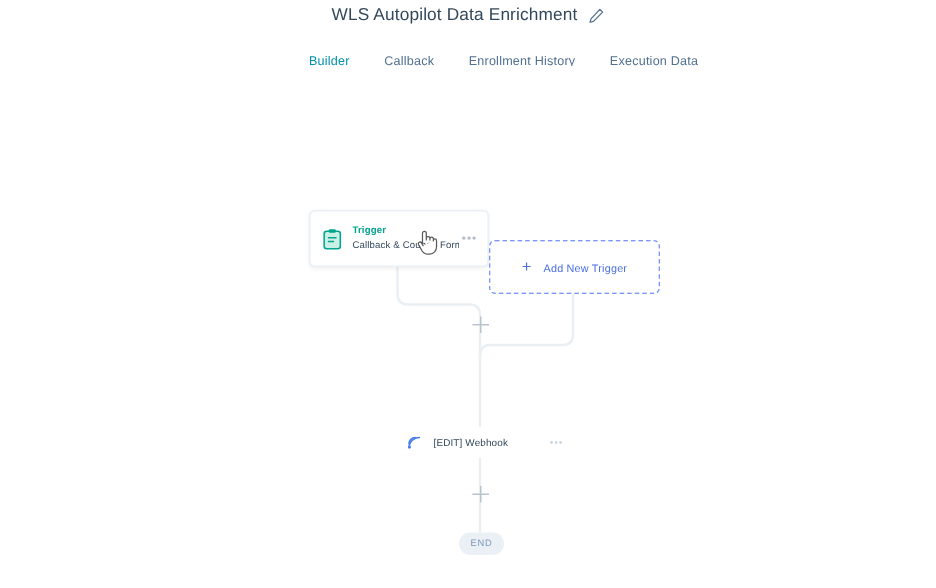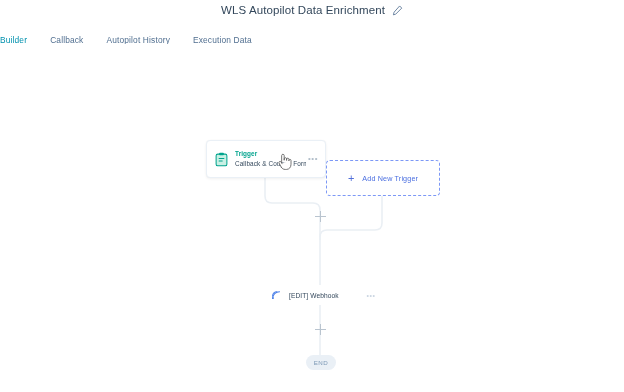--- a/index.html
+++ b/index.html
@@ -23,21 +23,21 @@
     font-size:11.5px;color:#33475b;letter-spacing:.1px;
     line-height:14px;white-space:nowrap;
   }
   .pencil-icon{
     width:11px;height:11px;display:inline-block;color:#516f90;
     cursor:pointer;
   }
   .pencil-icon svg{display:block;}
   .tabs{
     display:flex;align-items:flex-end;gap:0;
-    margin-top:9px;height:22px;
+    padding-left:206px;margin-top:9px;height:22px;
   }
   .tab{
     font-size:8.4px;color:#516f90;letter-spacing:.15px;
     padding:0 0 5px 0;margin-right:23px;cursor:pointer;
     position:relative;white-space:nowrap;
   }
   .tab.active{color:#0091ae;}
   .tab.active::after{
     content:"";position:absolute;left:0;right:0;bottom:0;
     height:2px;background:#0091ae;border-radius:1px;
@@ -137,21 +137,21 @@
   </div>
 
   <div class="tabs">
     <div class="tab active">
       <span>Builder</span>
     </div>
     <div class="tab">
       <span>Callback</span>
     </div>
     <div class="tab">
-      <span>Autopilot History</span>
+      <span>Enrollment History</span>
     </div>
     <div class="tab">
       <span>Execution Data</span>
     </div>
   </div>
 </div>
 
 <div class="canvas">
 
   <svg class="connectors" viewBox="0 0 624 348" width="624" height="348">

